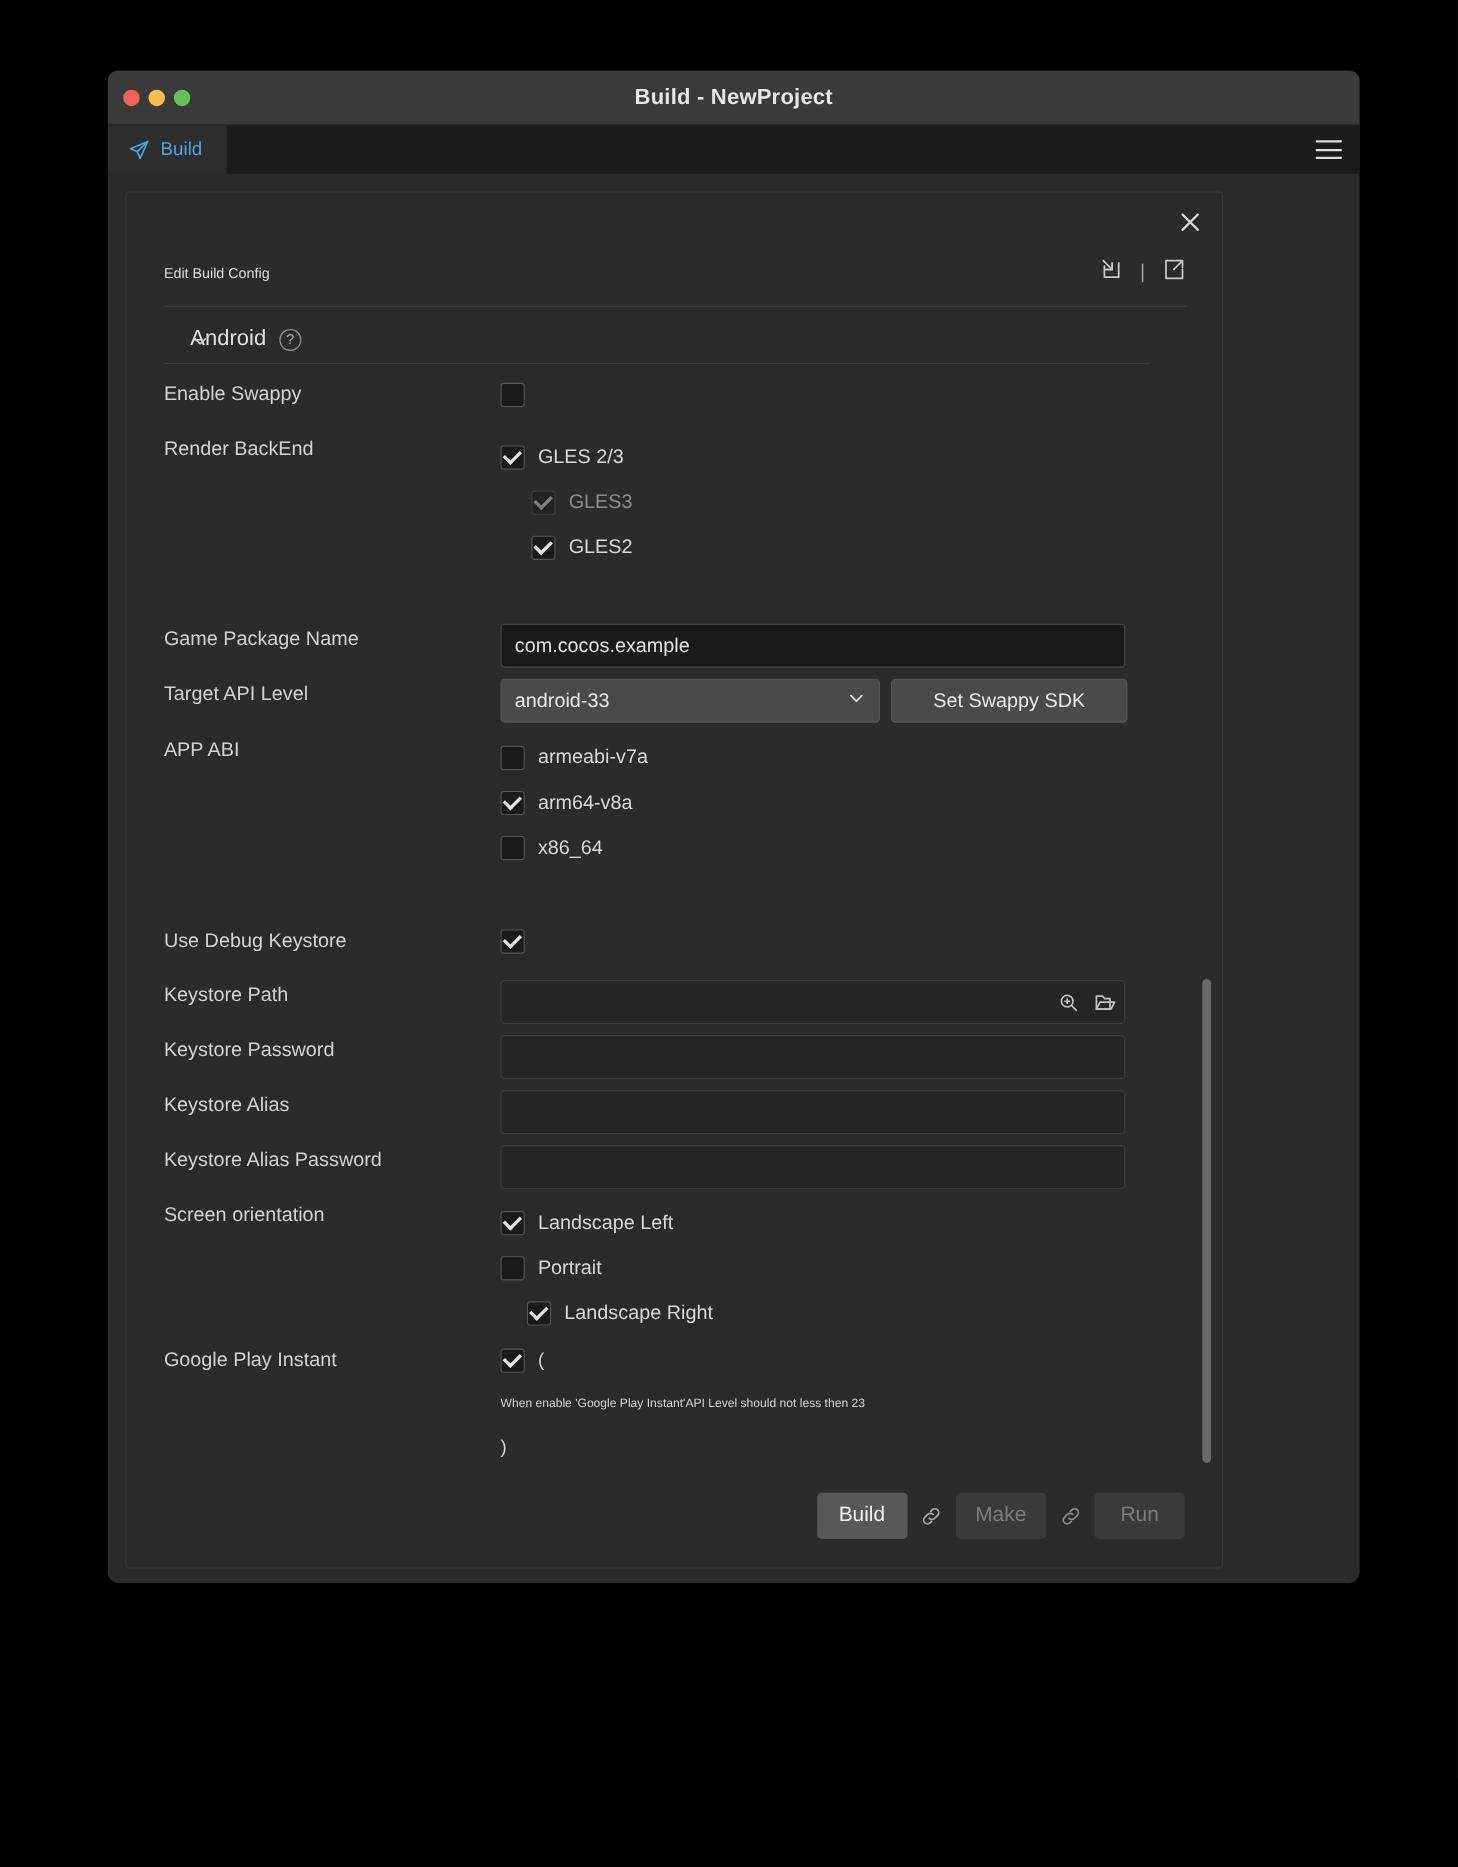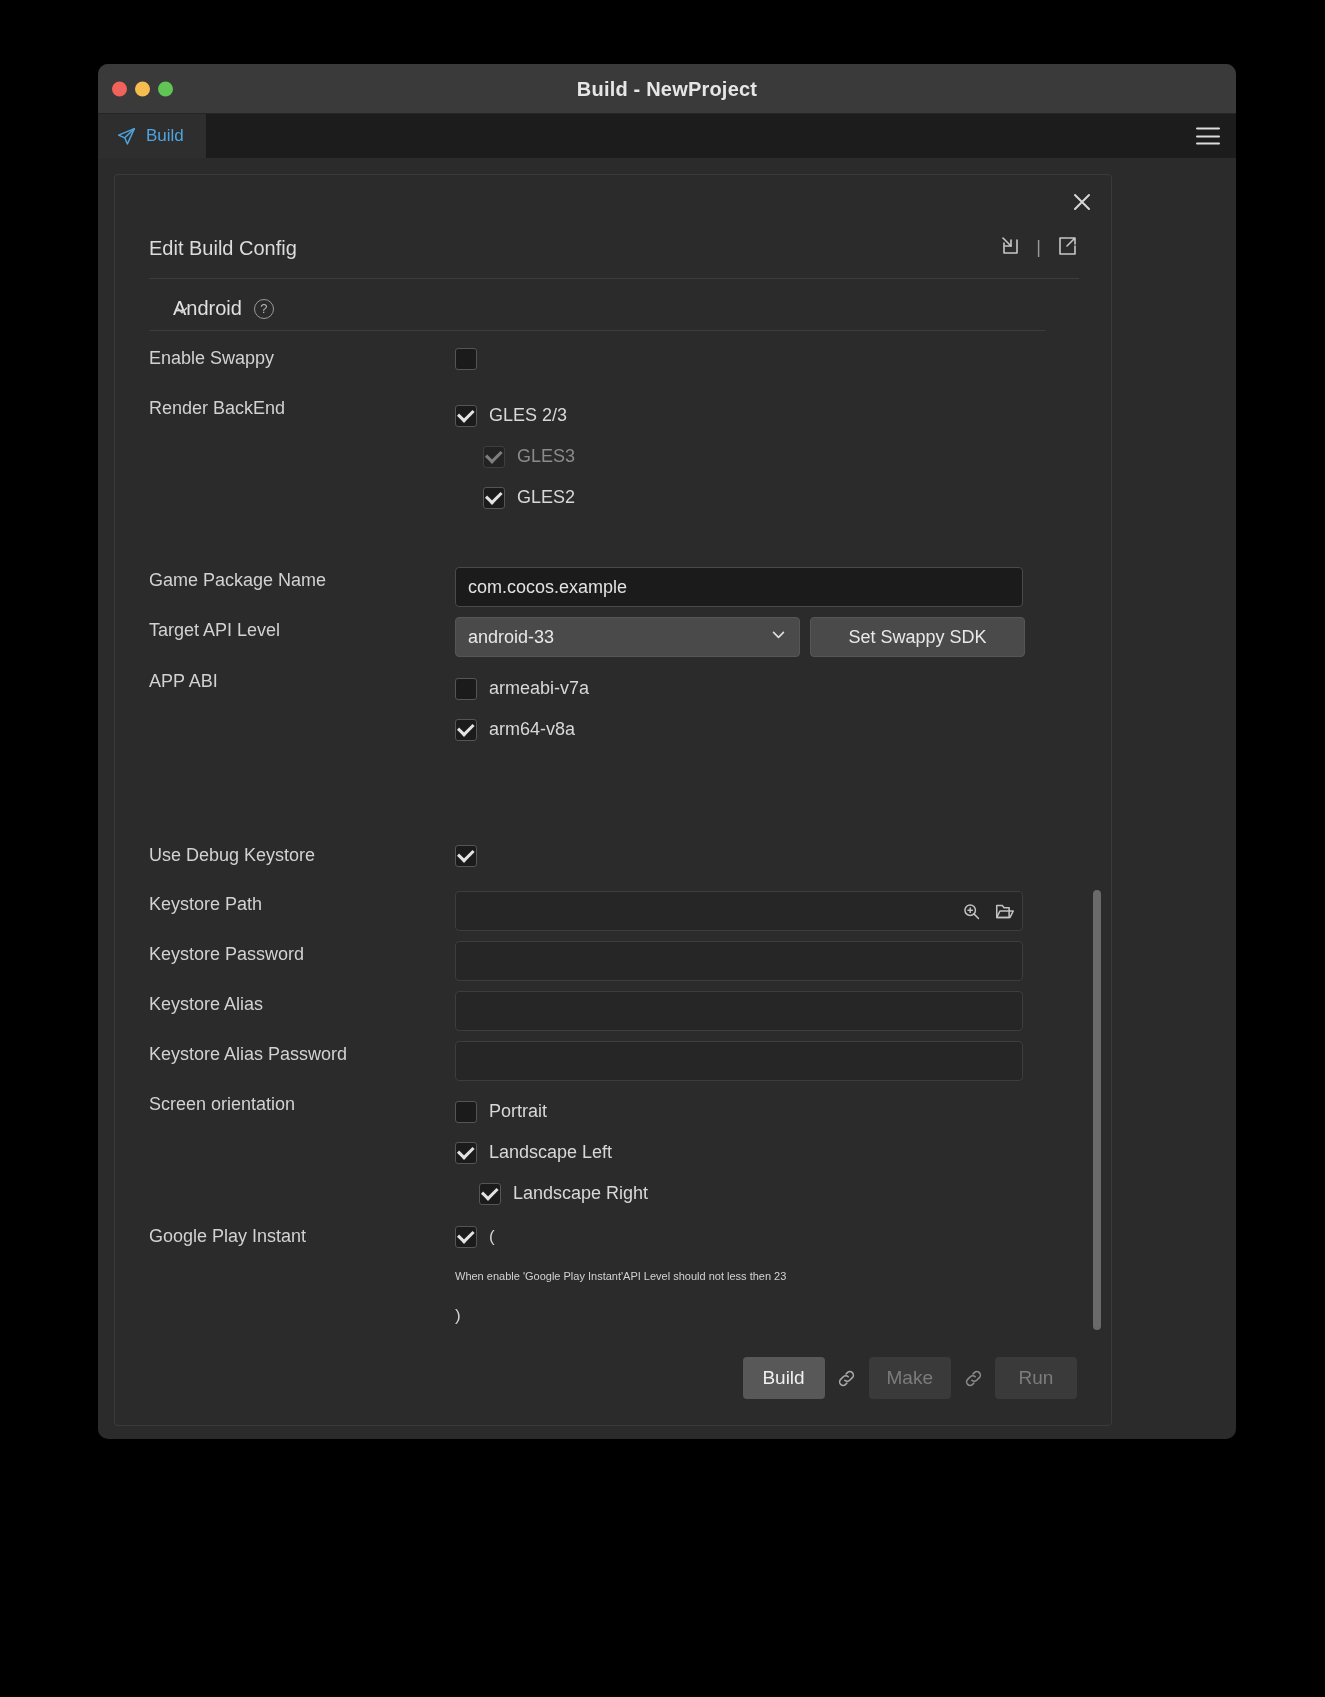--- a/index.html
+++ b/index.html
@@ -90,21 +90,21 @@
     color: #d8d8d8;
   }
 
   .panel-header {
     position: absolute;
     left: 34px; right: 32px; top: 44px;
     height: 60px;
     display: flex; align-items: center; justify-content: space-between;
     border-bottom: 1px solid #3d3d3d;
   }
-  .panel-title { color: #dcdcdc; font-size: 20px; }
+  .panel-title { color: #dcdcdc; font-size: 13px; }
   .header-tools { display: flex; align-items: center; gap: 14px; padding-bottom: 2px; }
   .header-tools .sep { color: #9a9a9a; font-size: 18px; }
 
   
   .section-head {
     position: absolute; left: 34px; right: 66px; top: 112px;
     height: 44px;
     display: flex; align-items: center; gap: 12px;
     border-bottom: 1px solid #3d3d3d;
     padding-left: 24px;
@@ -374,20 +374,24 @@
         <div class="lbl">APP ABI</div>
         <div class="field">
           <div class="cb-line" style="height:41px;">
             <span class="cb"></span>
             <span class="cb-text">armeabi-v7a</span>
           </div>
           <div class="cb-line" style="height:41px;">
             <span class="cb checked"></span>
             <span class="cb-text">arm64-v8a</span>
           </div>
+          <div class="cb-line" style="height:41px;">
+            <span class="cb"></span>
+            <span class="cb-text">x86_64</span>
+          </div>
         </div>
       </div>
 
       <div class="row" style="top:507px;">
         <div class="lbl">Use Debug Keystore</div>
         <div class="field">
           <div class="cb-line">
             <span class="cb checked"></span>
           </div>
         </div>
@@ -433,26 +437,26 @@
         <div class="lbl">Keystore Alias Password</div>
         <div class="field">
           <div class="input empty"></div>
         </div>
       </div>
 
       <div class="row" style="top:756px;">
         <div class="lbl">Screen orientation</div>
         <div class="field">
           <div class="cb-line" style="height:41px;">
+            <span class="cb checked"></span>
+            <span class="cb-text">Landscape Left</span>
+          </div>
+          <div class="cb-line" style="height:41px;">
             <span class="cb"></span>
             <span class="cb-text">Portrait</span>
-          </div>
-          <div class="cb-line" style="height:41px;">
-            <span class="cb checked"></span>
-            <span class="cb-text">Landscape Left</span>
           </div>
           <div class="cb-line" style="height:41px;padding-left:24px;">
             <span class="cb checked"></span>
             <span class="cb-text">Landscape Right</span>
           </div>
         </div>
       </div>
 
       <div class="row" style="top:888px;">
         <div class="lbl">Google Play Instant</div>

